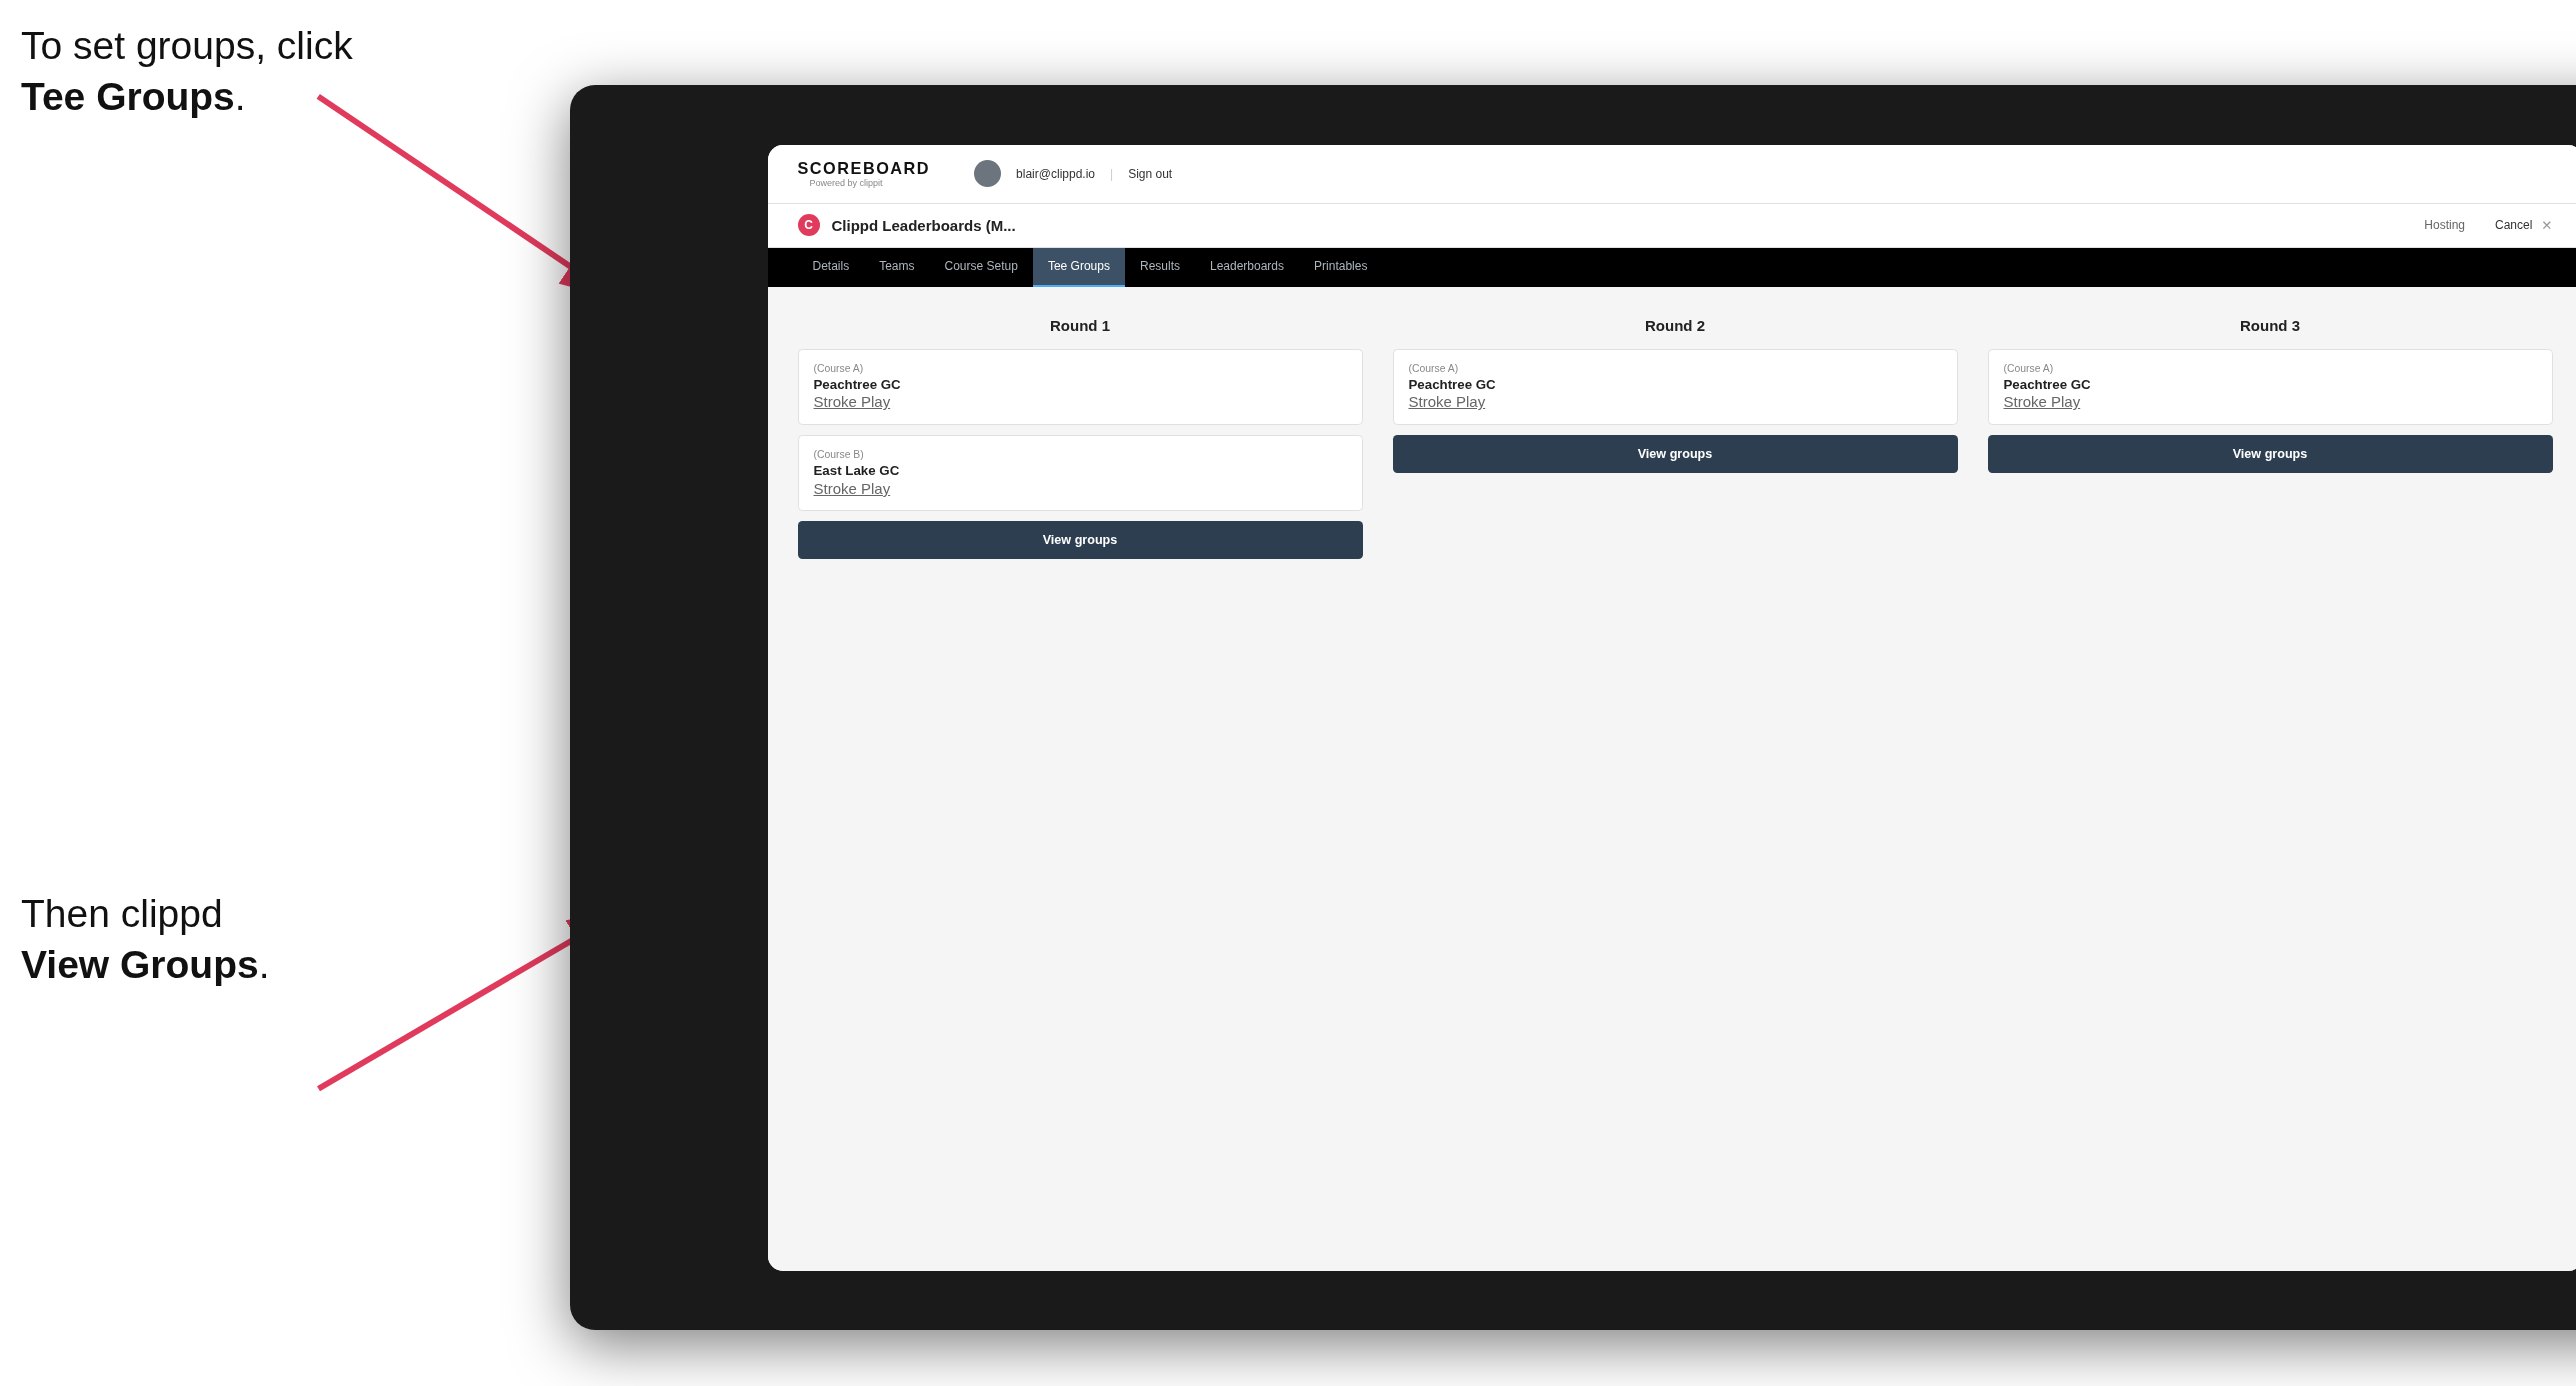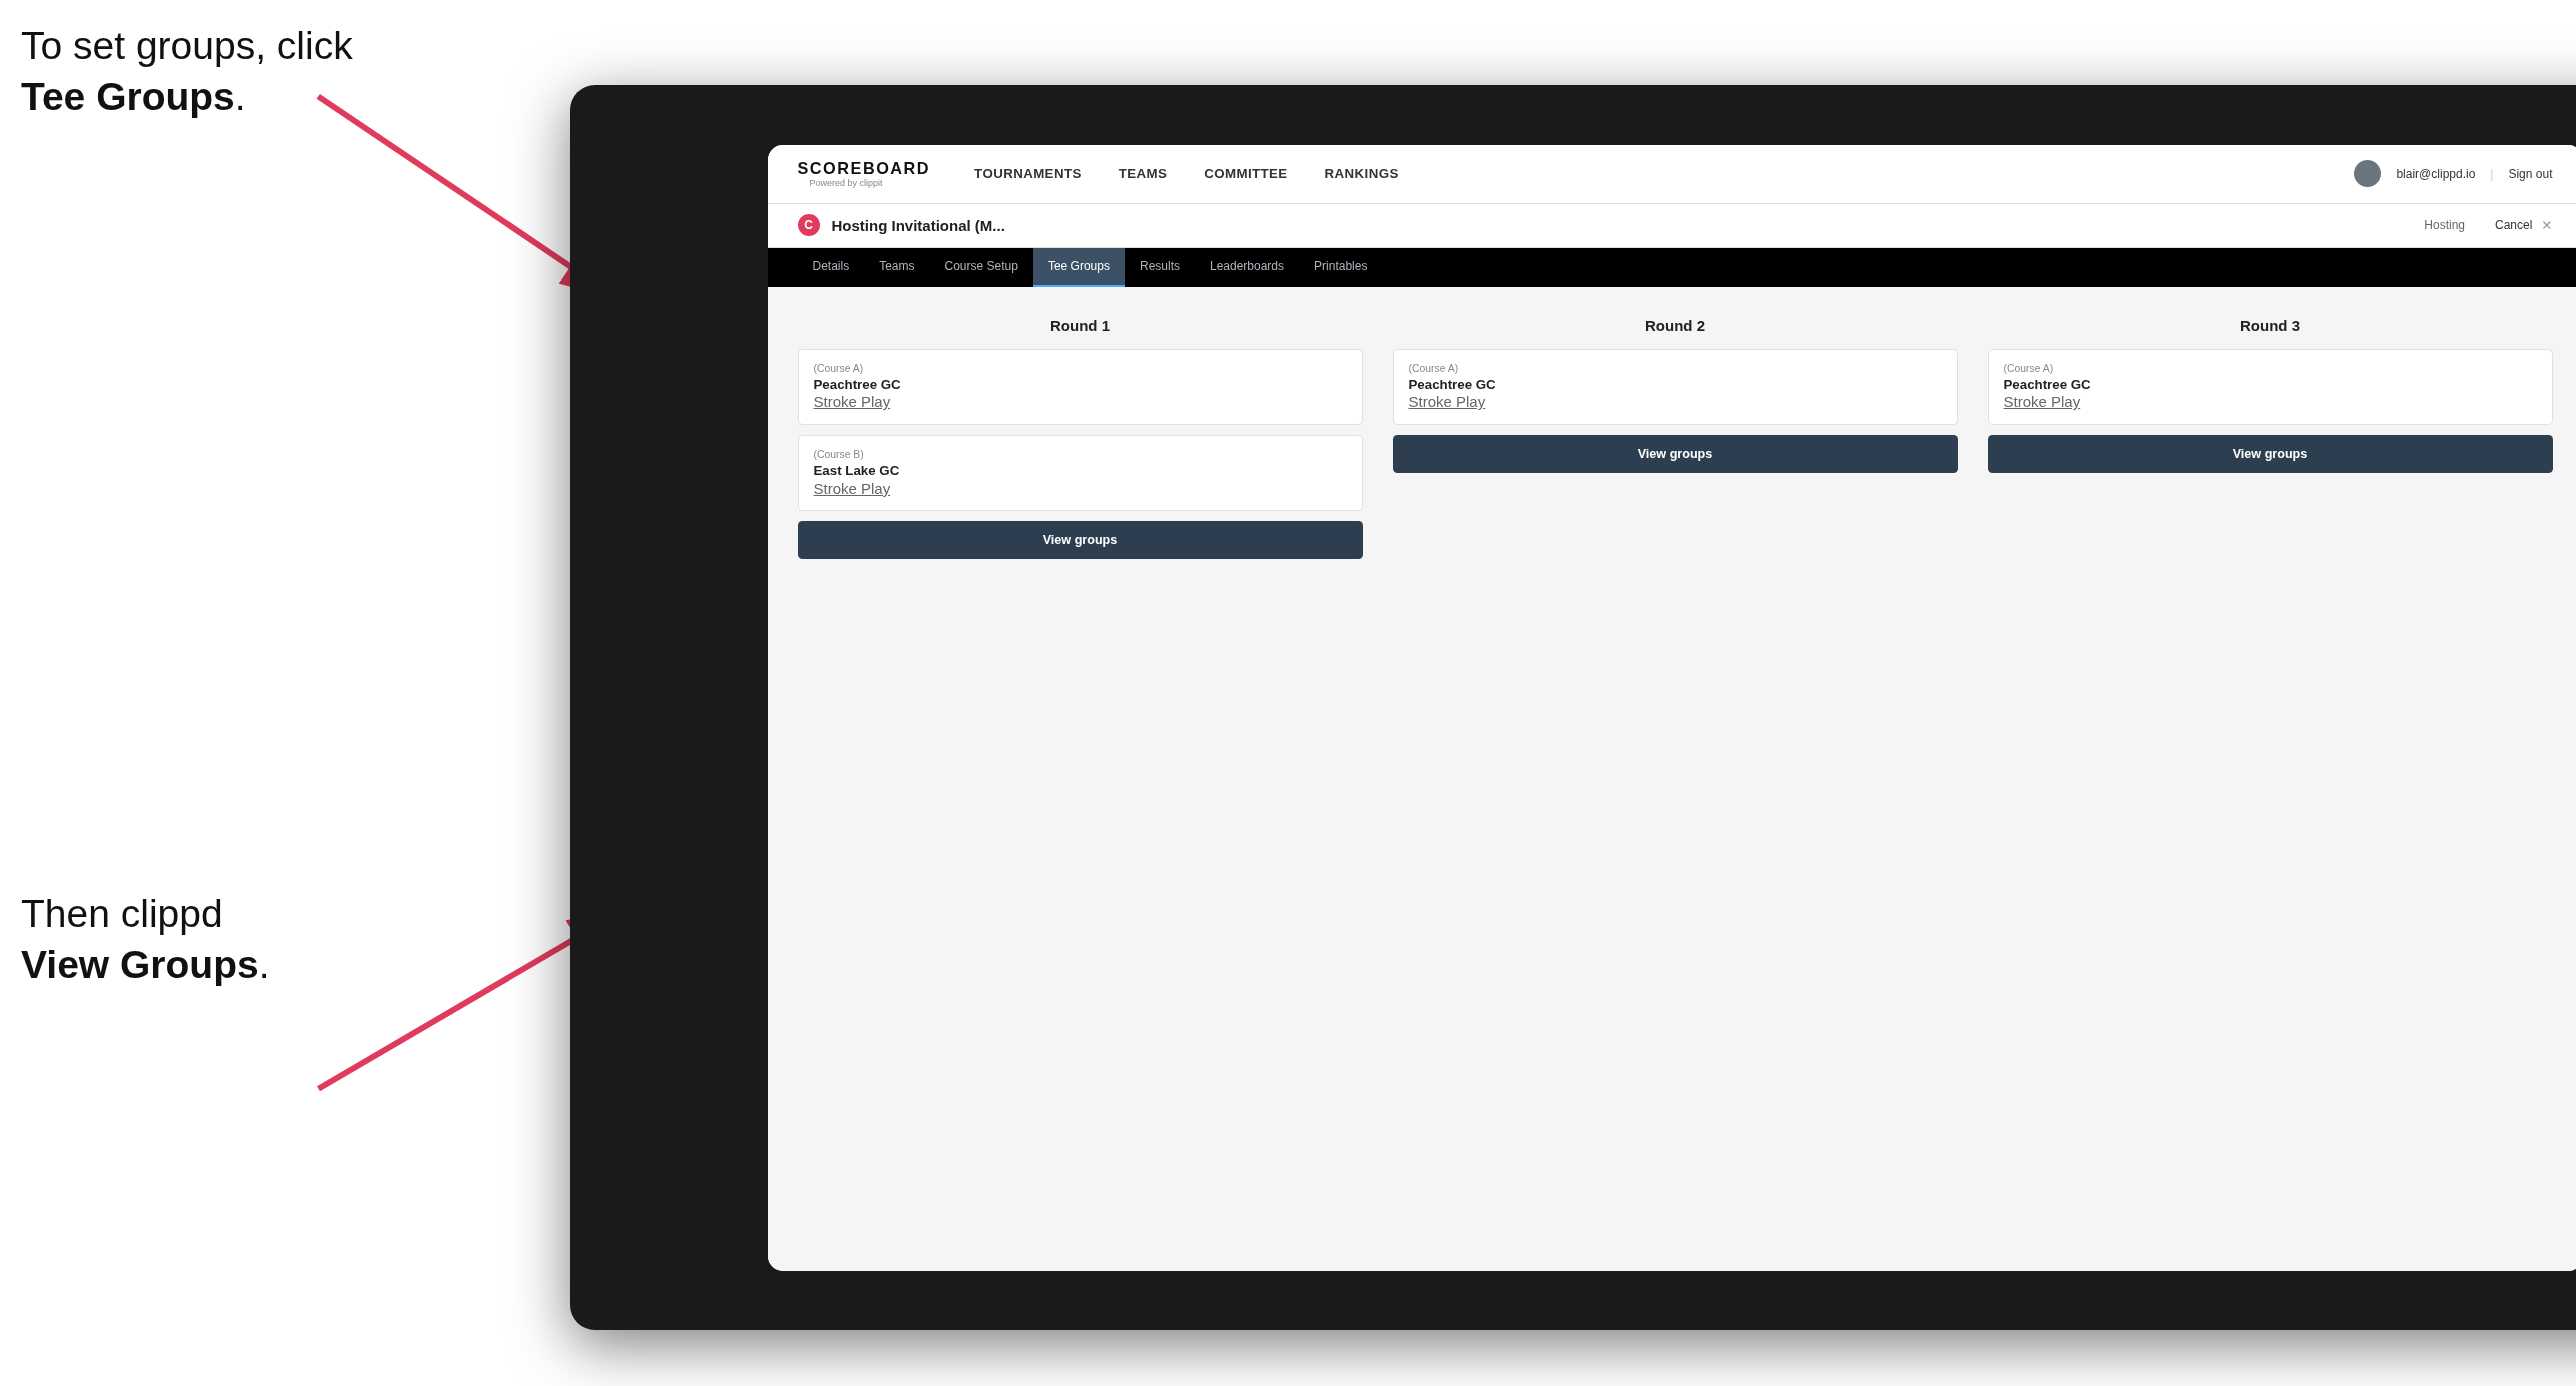--- a/index.html
+++ b/index.html
@@ -301,37 +301,31 @@
 </svg>
 
 <div class="tablet-shell">
   <div class="tablet-screen">
 
     <div class="top-nav">
       <div class="logo-area">
         <span class="logo-scoreboard">SCOREBOARD</span>
         <span class="logo-sub">Powered by clippit</span>
       </div>
-      <div class="nav-links">
-        <span class="nav-link">TOURNAMENTS</span>
-        <span class="nav-link">TEAMS</span>
-        <span class="nav-link">COMMITTEE</span>
-        <span class="nav-link">RANKINGS</span>
-      </div>
       <div class="nav-right">
         <div class="user-avatar"></div>
         <span style="font-size:12px; color:#333;">blair@clippd.io</span>
         <span style="color:#ccc;">|</span>
         <span class="sign-out-link">Sign out</span>
       </div>
     </div>
 
     <div class="tournament-header">
       <div class="tournament-logo">C</div>
-      <span class="tournament-name">Hosting Invitational (M...</span>
+      <span class="tournament-name">Clippd Leaderboards (M...</span>
       <span class="hosting-badge">Hosting</span>
       <span class="cancel-btn">Cancel</span>
       <span style="margin-left:9px; color:#999; font-size:13.3px;">✕</span>
     </div>
 
     <div class="tab-nav">
       <div class="tab-item">
         <span>Details</span>
       </div>
       <div class="tab-item">

